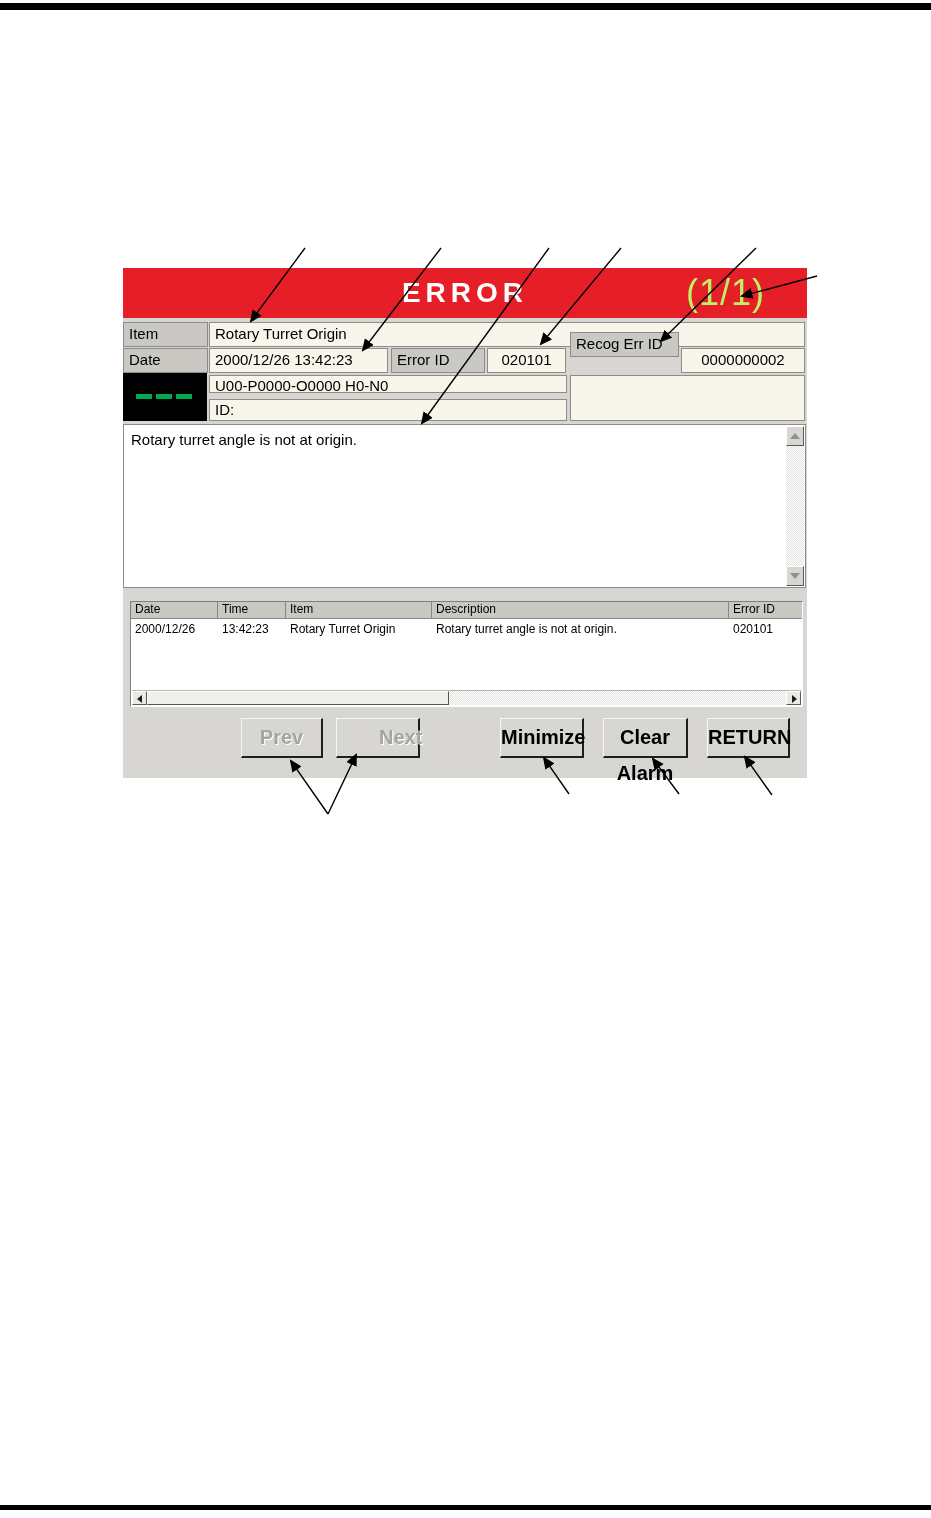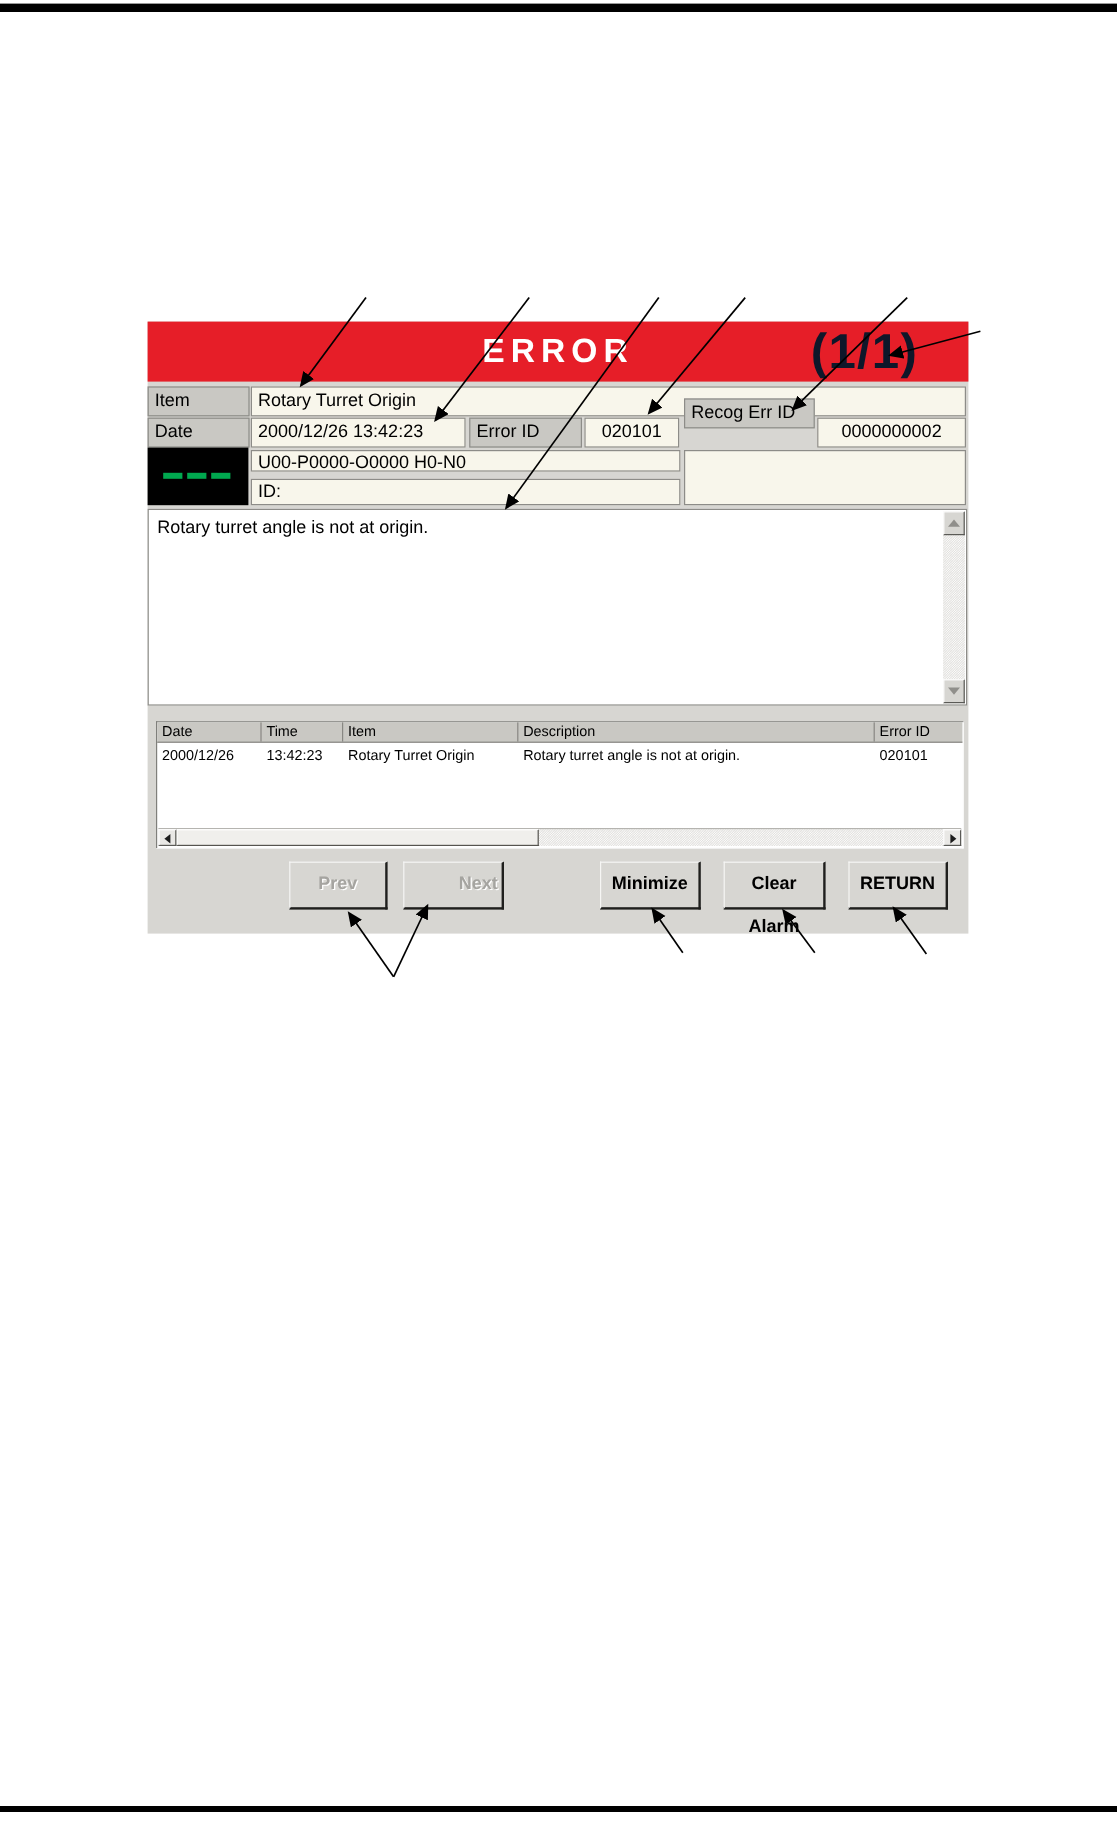--- a/index.html
+++ b/index.html
@@ -8,21 +8,21 @@
   .rule-top{position:absolute;left:0;top:3px;width:931px;height:7px;background:#000;}
   .rule-bottom{position:absolute;left:0;top:1505px;width:931px;height:5px;background:#000;}
 
   .dialog{position:absolute;left:123px;top:268px;width:684px;height:510px;background:#d7d6d2;}
 
   
   .titlebar{position:absolute;left:0;top:0;width:684px;height:50px;background:#e61e28;}
   .title{position:absolute;left:0;top:0;width:100%;height:50px;line-height:50px;text-align:center;
          color:#fff;font-size:28px;font-weight:bold;letter-spacing:5px;}
   .pagecount{position:absolute;right:42px;top:0;height:50px;line-height:50px;
-         color:#0f172a;font-size:41px;font-weight:bold;letter-spacing:1px;}
+         color:#bef264;font-size:36px;font-weight:normal;letter-spacing:1px;}
 
   
   .cell{position:absolute;box-sizing:border-box;font-size:15px;line-height:22px;
         padding:0 5px;border:1px solid #8d8c88;white-space:nowrap;overflow:hidden;}
   .cell.lab{background:#c9c8c3;}
   .cell.val{background:#f8f6eb;}
 
   .segbox{position:absolute;left:0;top:105px;width:84px;height:48px;background:#000;}
   .segrow{position:absolute;left:13px;top:21px;width:60px;display:flex;gap:4px;}
   .seg{width:16px;height:5px;background:#00a84f;}
@@ -61,21 +61,21 @@
   .htri.left{left:4px;border-right:5px solid #1c1c1c;}
   .htri.right{left:5px;border-left:5px solid #1c1c1c;}
   .hthumb{width:302px;height:14px;background:#f0efec;box-sizing:border-box;
           border:1px solid #55544f;border-top-color:#fff;border-left-color:#fff;}
   .htrack{flex:1;}
 
   
   .btn{position:absolute;top:450px;height:40px;box-sizing:border-box;background:#d7d6d2;
        border-top:1px solid #f6f6f4;border-left:1px solid #f6f6f4;
        border-right:2px solid #1f1f1d;border-bottom:2px solid #1f1f1d;
-       font-size:15px;font-weight:bold;text-align:center;line-height:36px;cursor:default;}
+       font-size:20px;font-weight:bold;text-align:center;line-height:36px;cursor:default;}
   .btn.disabled{color:#a5a4a0;text-shadow:1px 1px 0 #ffffff;}
   .annot{position:absolute;left:0;top:0;pointer-events:none;}
 </style>
 </head>
 <body>
 
 <div class="page">
   <div class="rule-top"></div>
   <div class="rule-bottom"></div>
 

